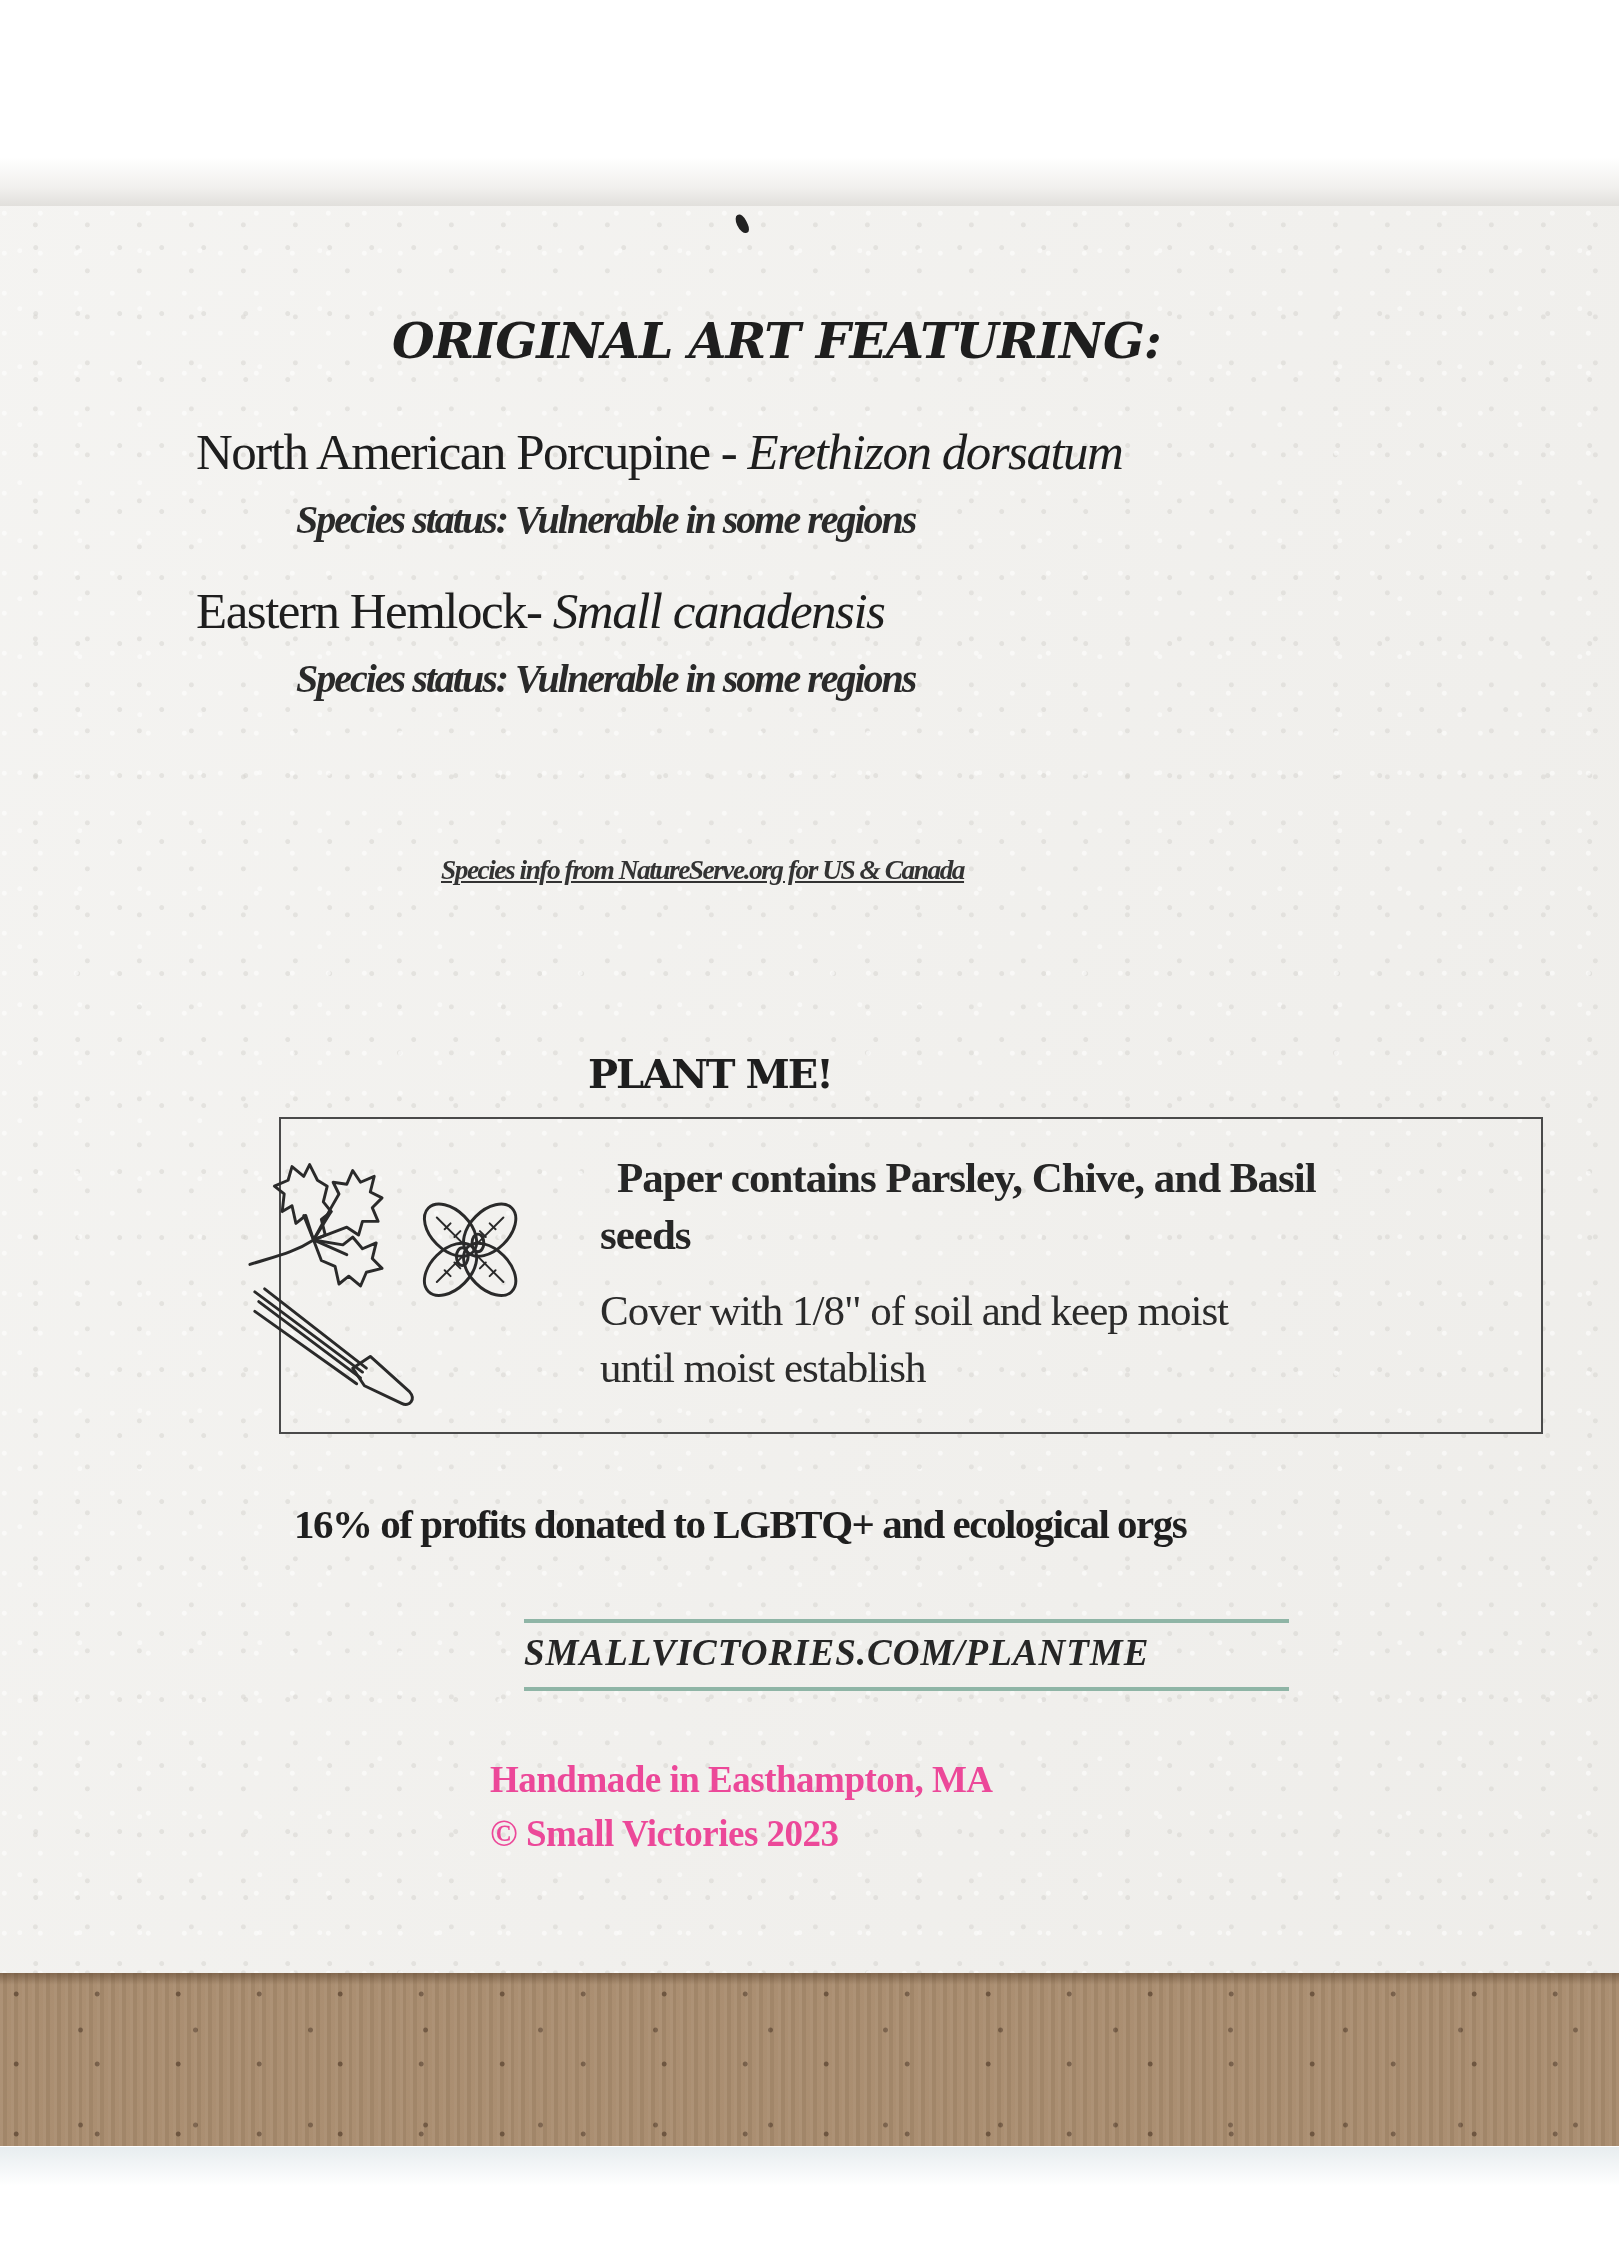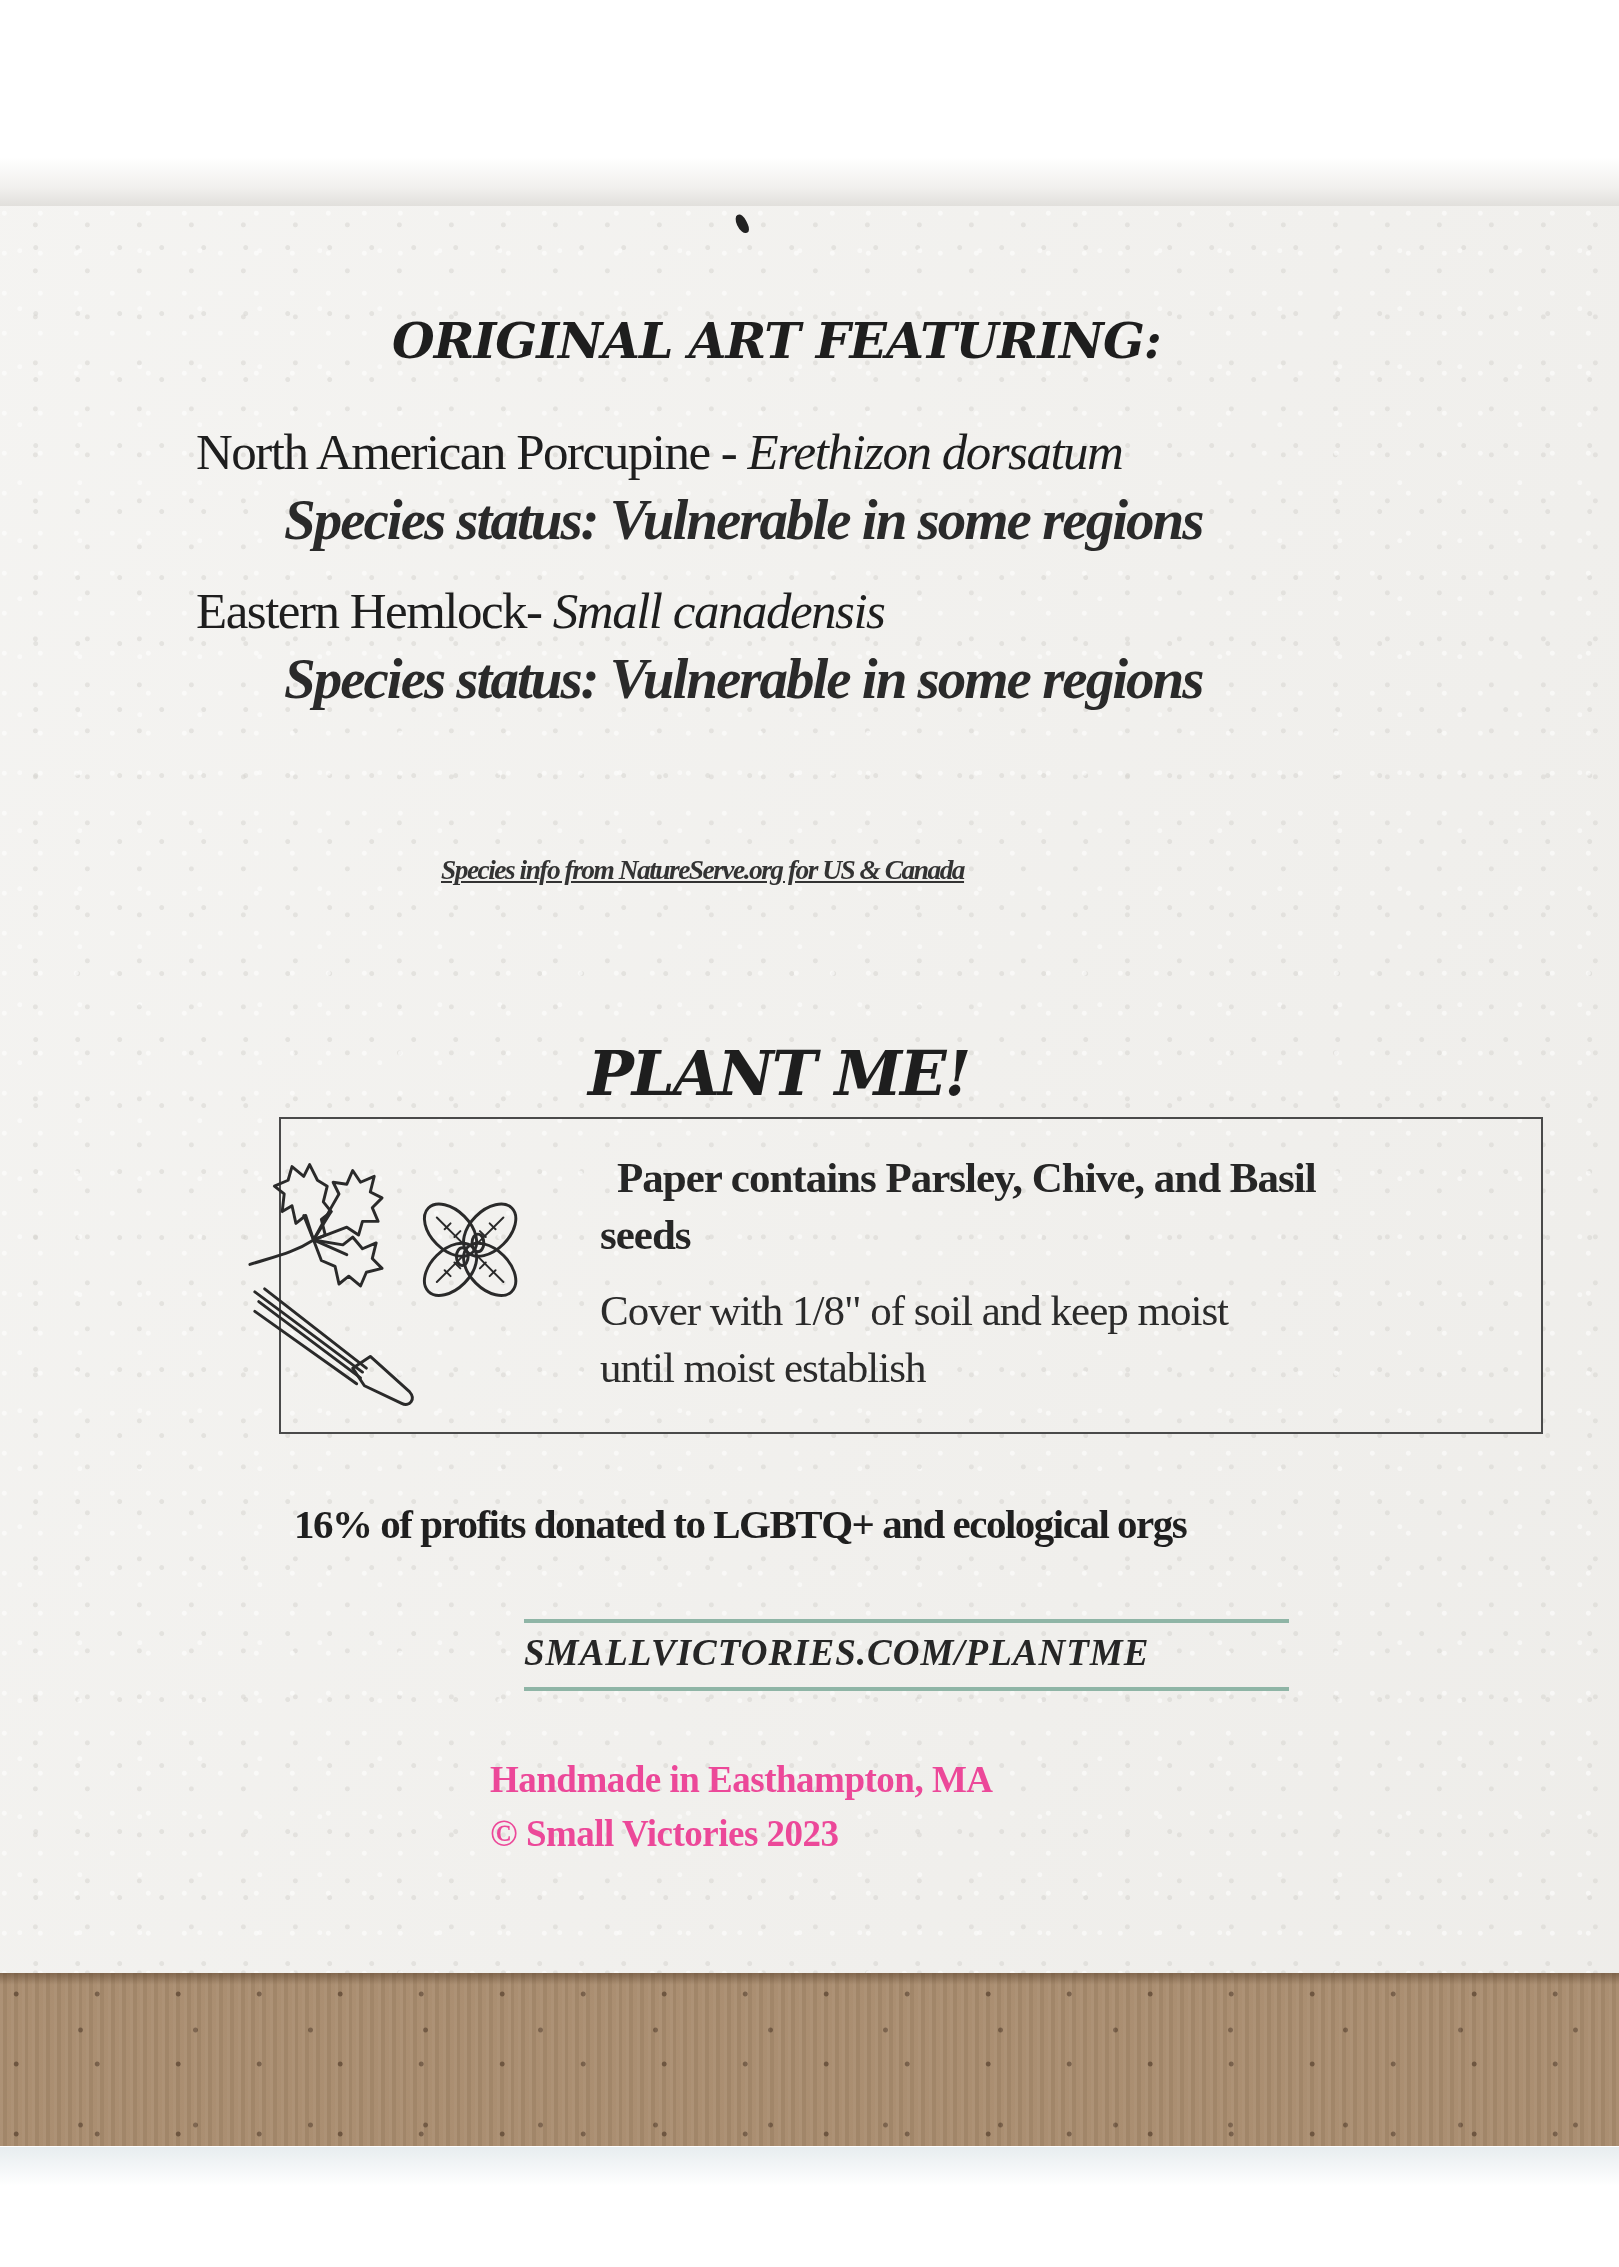--- a/index.html
+++ b/index.html
@@ -48,32 +48,32 @@
       font-size: 49px; font-weight: bold; font-style: italic; letter-spacing: -1px;
       line-height: 59px;
     }
     .species {
       left: 196px; width: 1441px;
       font-size: 51px; line-height: 63px; letter-spacing: -1.5px;
       font-family: "Liberation Serif", serif;
     }
     .species i { font-style: italic; }
     .status {
-      left: 284px; width: 1245px;
-      font-size: 57px; font-style: italic; line-height: 55px; letter-spacing: -2px;
+      left: 296px; width: 1245px;
+      font-size: 40px; font-style: italic; line-height: 55px; letter-spacing: -2px;
       font-family: "Liberation Serif", serif; font-weight: bold; color: #2a2a2a;
     }
     .source {
       left: 441px; width: 951px; top: 853px;
       font-size: 27.4px; font-style: italic; font-weight: bold; letter-spacing: -1.5px;
       font-family: "Liberation Serif", serif; color: #333; line-height: 35px; text-decoration: underline;
     }
     .plantme {
       left: 588px; width: 637px; top: 1039px;
-      font-size: 61px; font-weight: bold; font-style: italic; letter-spacing: -2px;
+      font-size: 40px; font-weight: bold; letter-spacing: -2px;
       line-height: 69px;
     }
     .seed-box {
       position: absolute; left: 279px; top: 1117px; width: 1260px; height: 313px;
       border: 2.9px solid #4a4a4a;
     }
     .box-line {
       position: absolute; left: 600px; text-align: left; white-space: nowrap;
       font-family: "Liberation Serif", serif; letter-spacing: -1px;
     }

